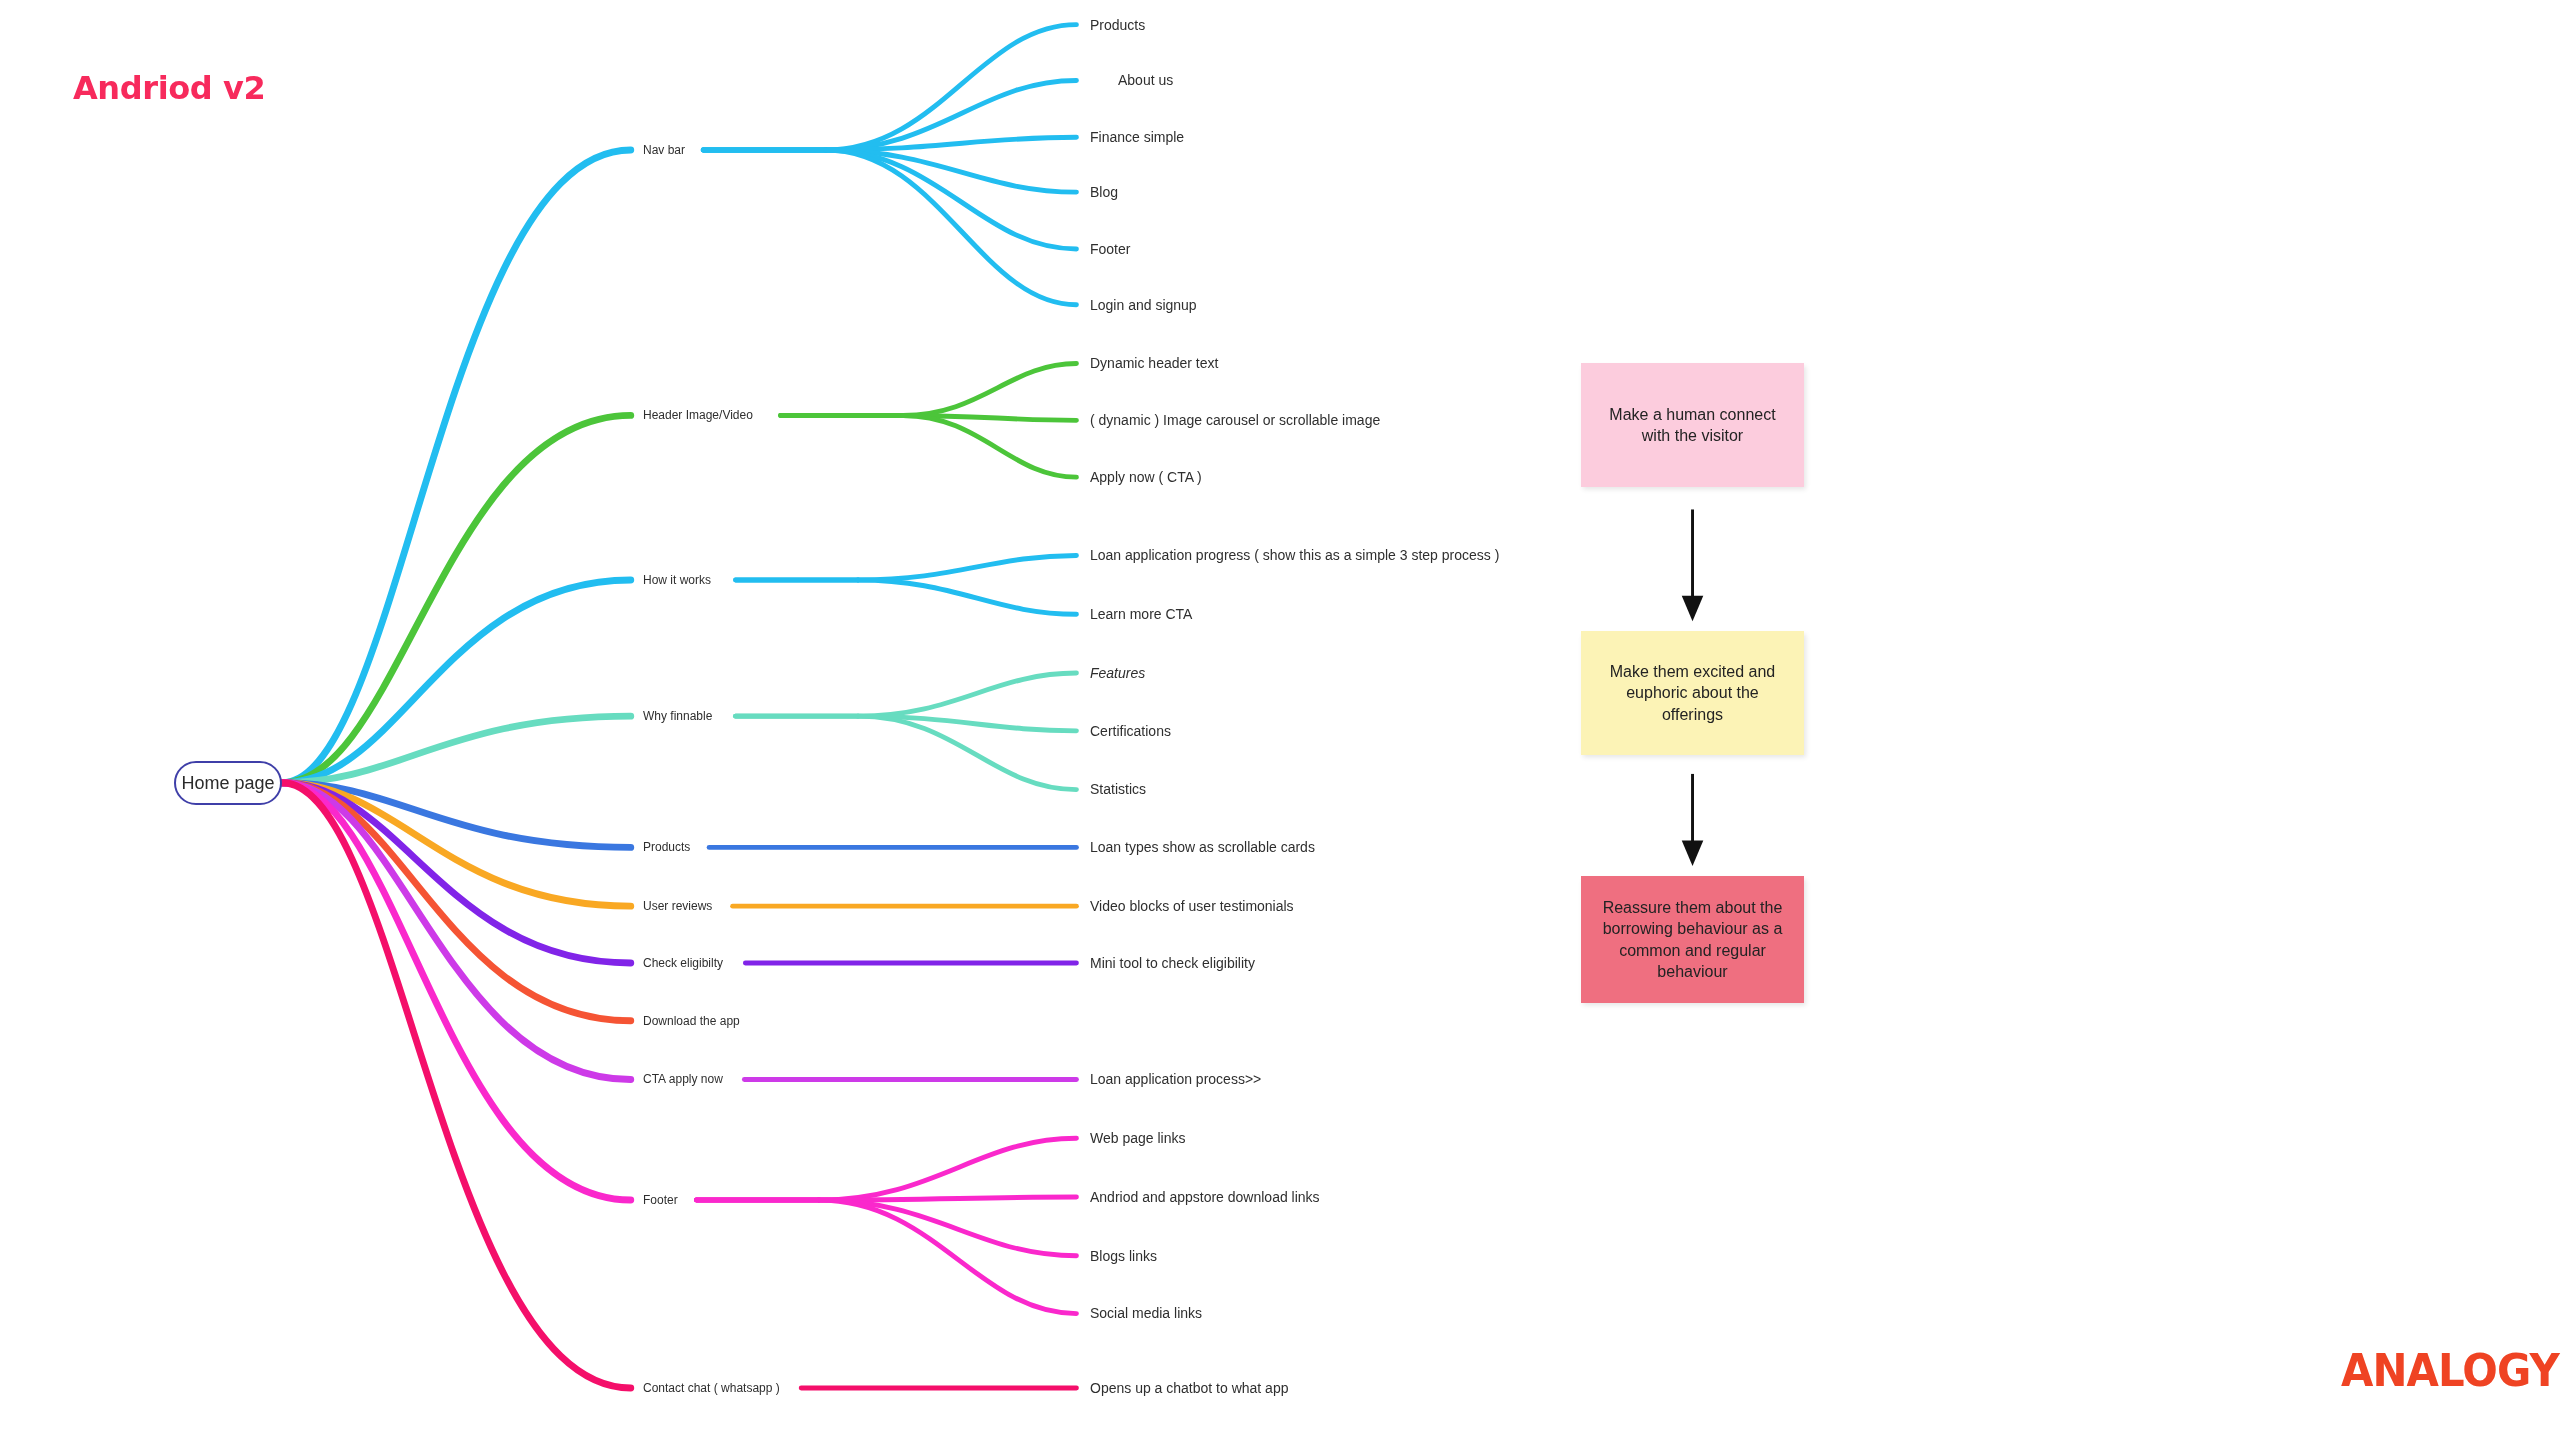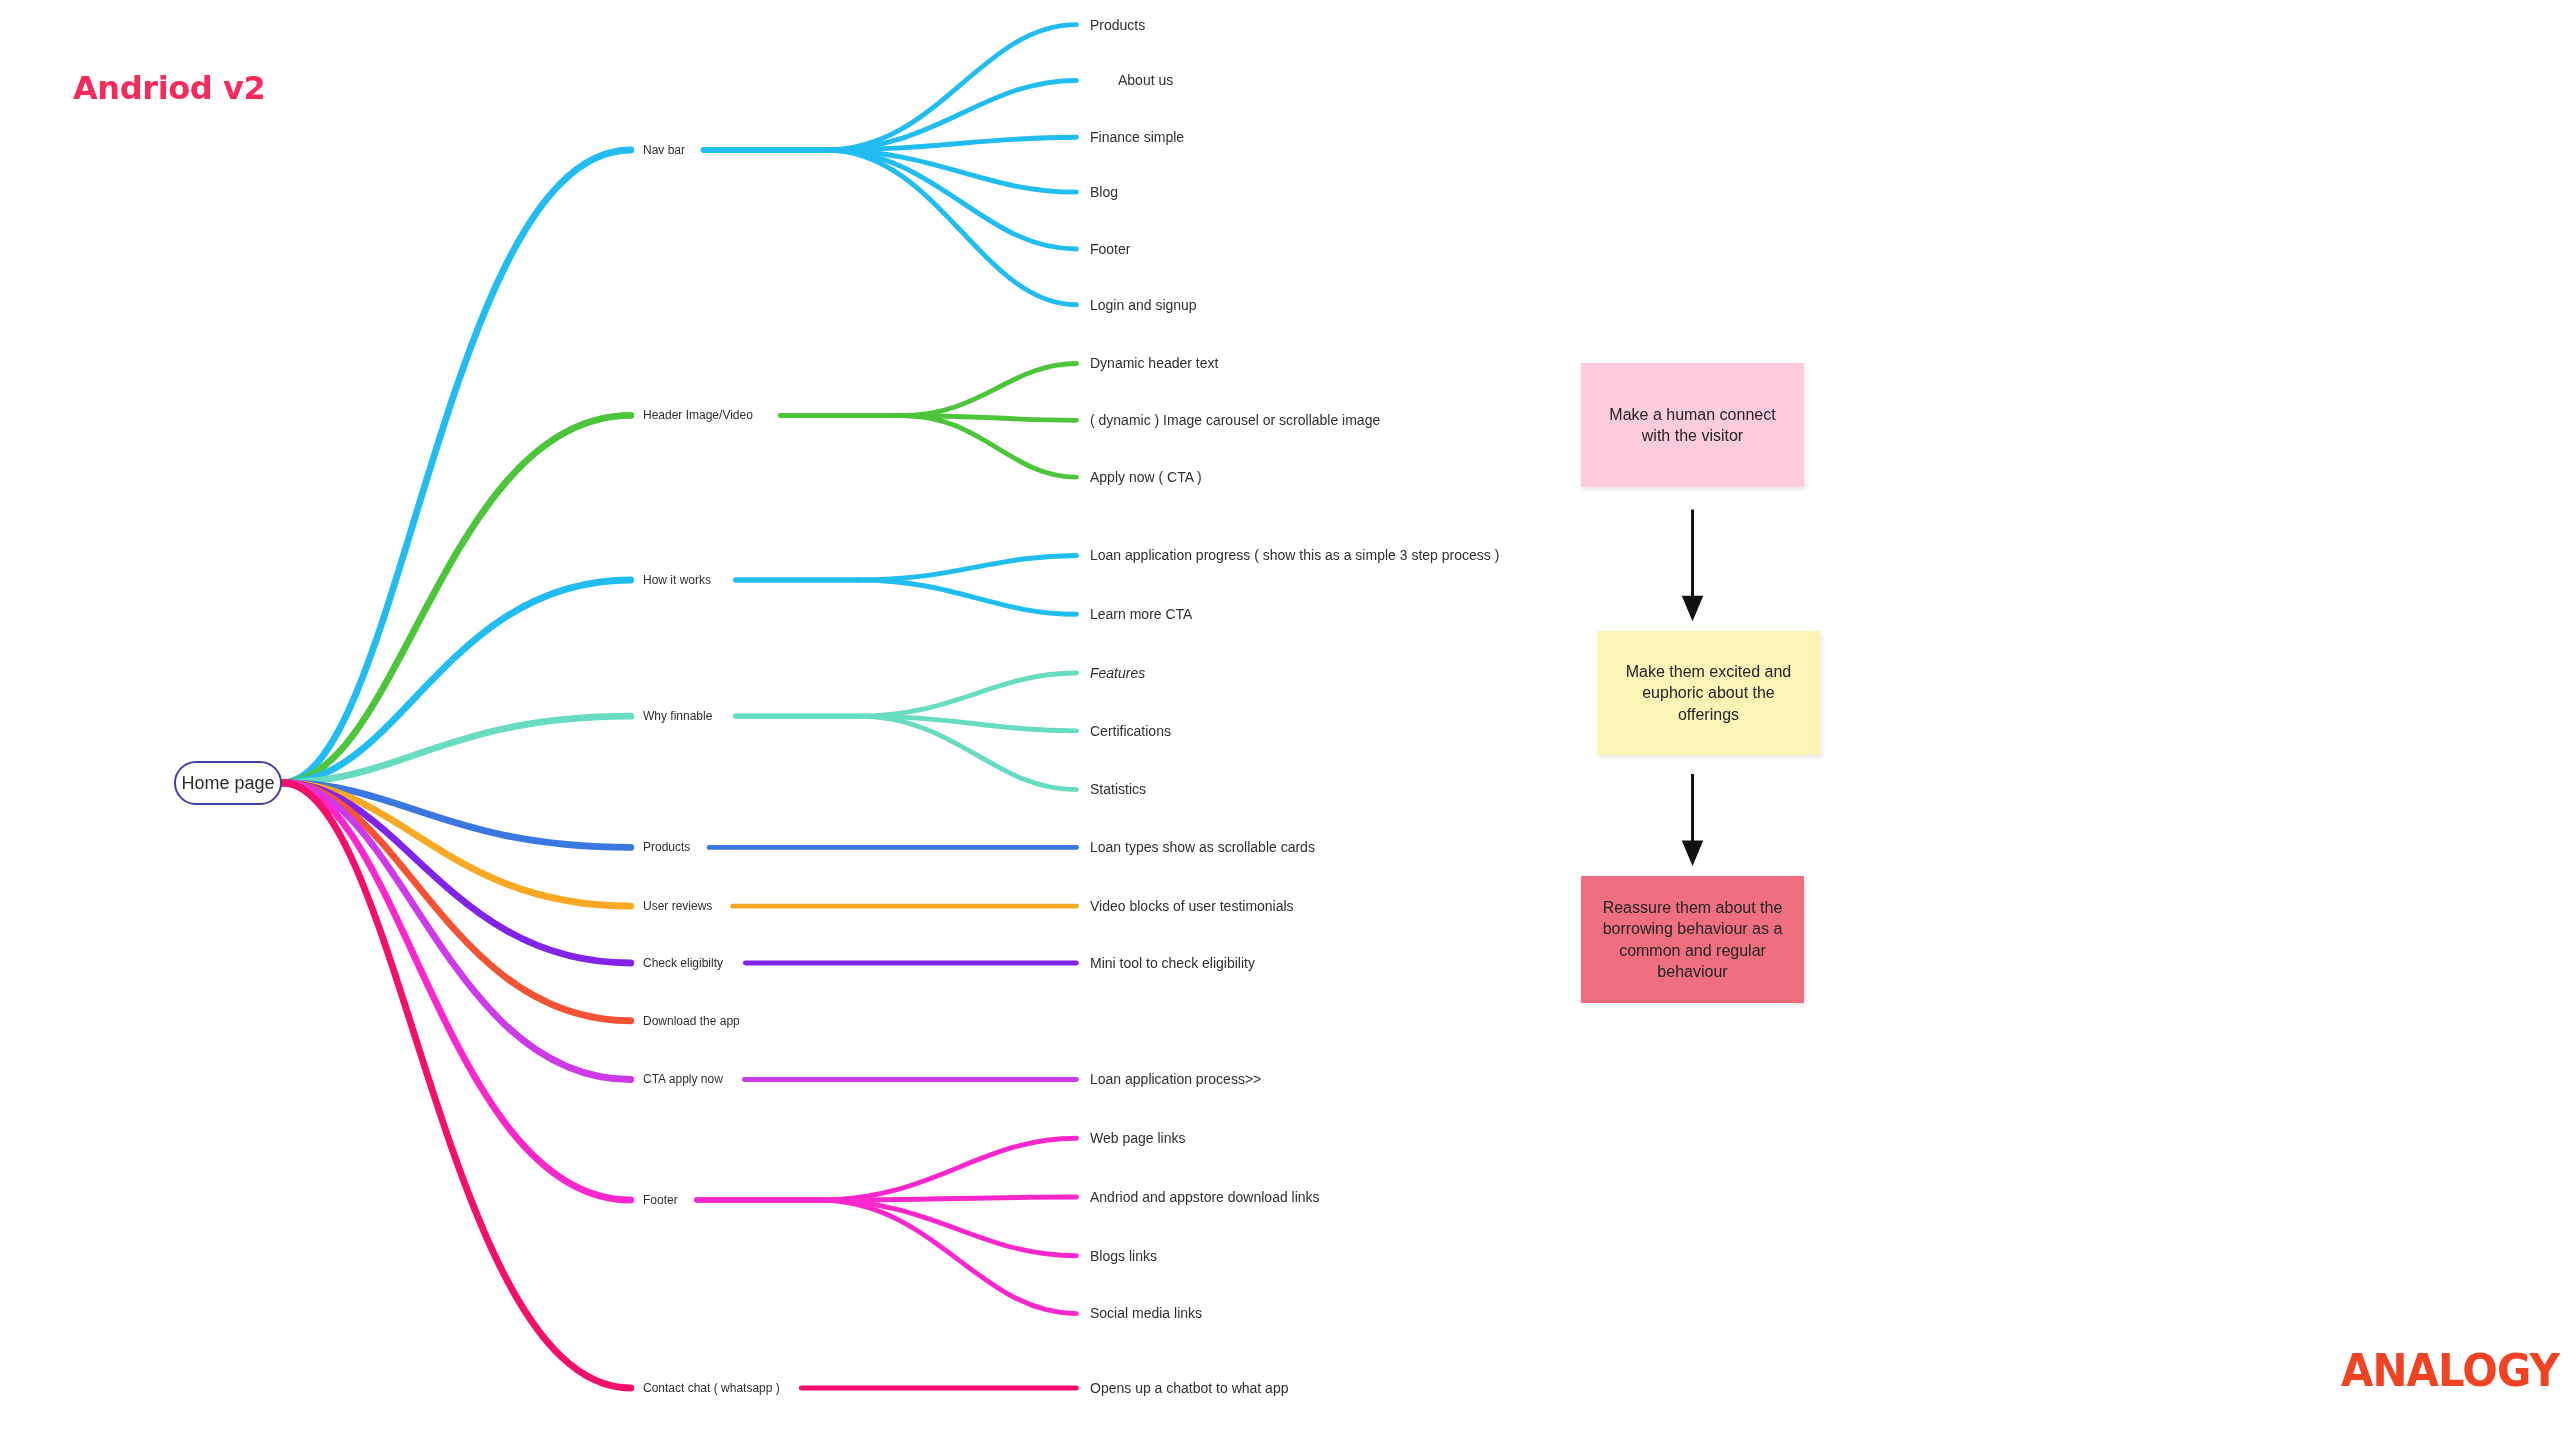--- a/index.html
+++ b/index.html
@@ -87,21 +87,21 @@
     justify-content: center;
     text-align: center;
     padding: 11.8px 13.7px;
     font-size: 16px;
     line-height: 1.32;
     color: #232323;
     font-family: "Liberation Sans", sans-serif;
     box-shadow: 2px 2.9px 4.9px rgba(0,0,0,0.10);
   }
   #sticky-0 { left: 1581px; top: 363px; width: 223px; height: 124px; background: #fcccdd; }
-  #sticky-1 { left: 1581px; top: 631px; width: 223px; height: 124px; background: #fcf3b6; margin-left: 16px; }
+  #sticky-1 { left: 1581px; top: 631px; width: 223px; height: 124px; background: #fcf3b6; }
   #sticky-2 { left: 1581px; top: 876px; width: 223px; height: 127px; background: #ef6f80; }
 
   
   #logo {
     position: absolute;
     left: 2341px;
     top: 1350px;
     display: flex;
     align-items: flex-end;
   }

